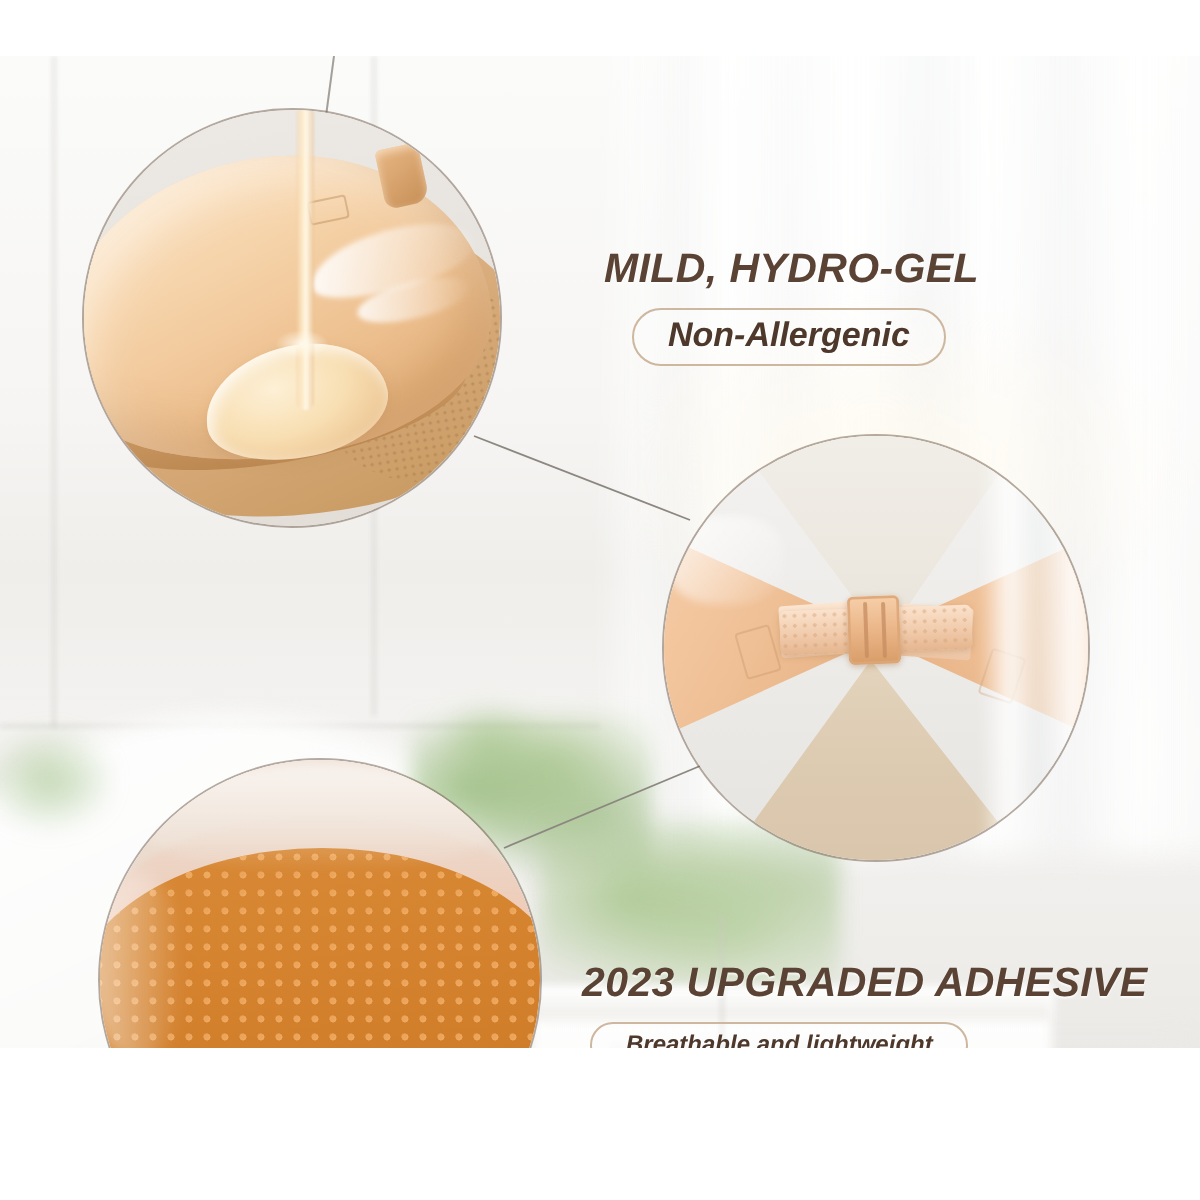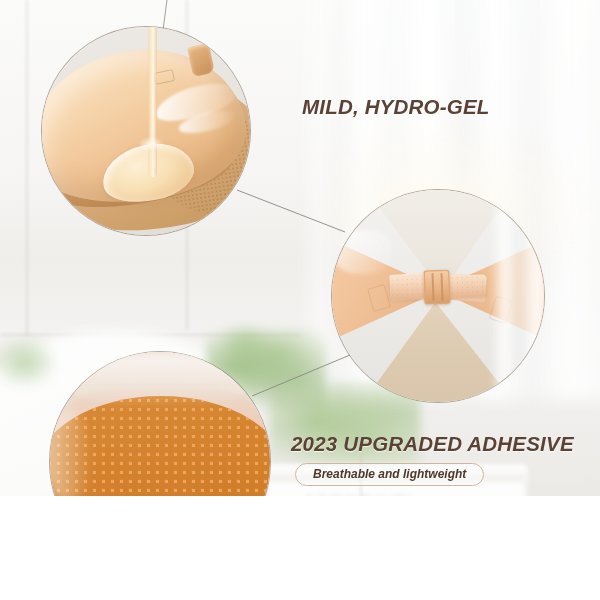--- a/index.html
+++ b/index.html
@@ -10,20 +10,21 @@
   body {
     font-family: "Liberation Sans", sans-serif;
   }
 
   #stage {
     position: relative;
     width: 600px;
     height: 496px;
     overflow: hidden;
     background: #bef264;
+    margin-top: 28px;
   }
 
   
   .bg-layer {
     position: absolute;
     inset: 0;
     overflow: hidden;
   }
   .bg-base {
     position: absolute;
@@ -545,21 +546,21 @@
   }
 
   #callout-mild { left: 302px; top: 95px; }
   #callout-mild .headline { font-size: 20.5px; }
   #callout-mild .pill { font-size: 17px; margin-left: 14px; }
 
   #callout-buckle { left: 22px; top: 265px; }
   #callout-buckle .headline { font-size: 20.5px; }
   #callout-buckle .pill { font-size: 17px; margin-left: 56px; }
 
-  #callout-adhesive { left: 291px; top: 432px; }
+  #callout-adhesive { left: 291px; top: 452px; }
   #callout-adhesive .headline { font-size: 20.5px; }
   #callout-adhesive .pill { font-size: 12px; margin-left: 4px; }
 </style>
 </head>
 <body>
 
 <div id="stage">
 
   <div class="bg-layer">
     <div class="bg-base"></div>
@@ -636,20 +637,21 @@
     <div class="adhesive-dots2"></div>
     <div class="flap-seam"></div>
     <div class="lower-flap"></div>
     <div class="lower-flap-dots"></div>
     <div class="top-sheen"></div>
     <div class="left-gloss"></div>
   </div>
 
   <div class="callout" id="callout-mild">
     <div class="headline">MILD, HYDRO-GEL</div>
+    <div class="pill">Non-Allergenic</div>
   </div>
 
 
   <div class="callout" id="callout-adhesive">
     <div class="headline">2023 UPGRADED ADHESIVE</div>
     <div class="pill">Breathable and lightweight</div>
   </div>
 
 </div>
 

